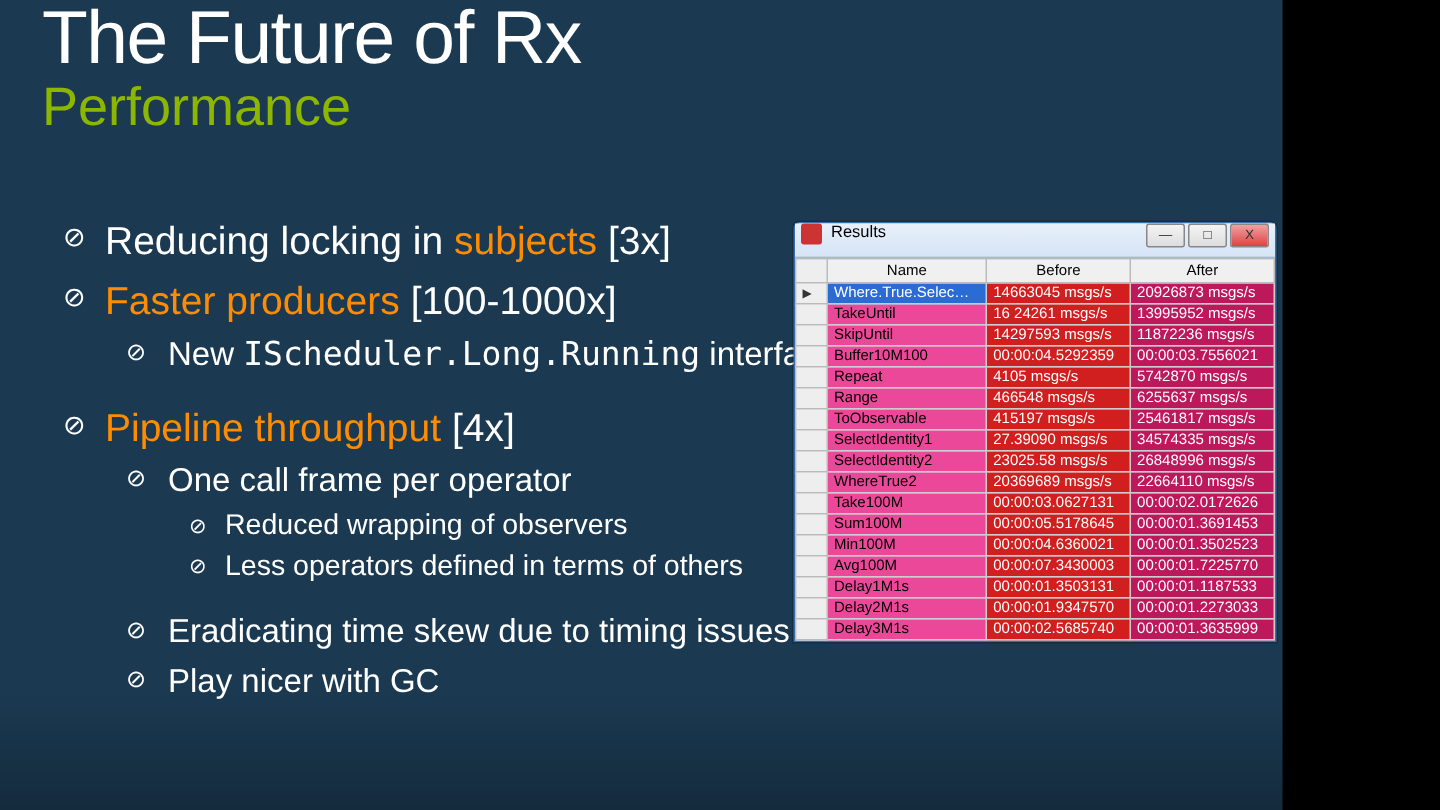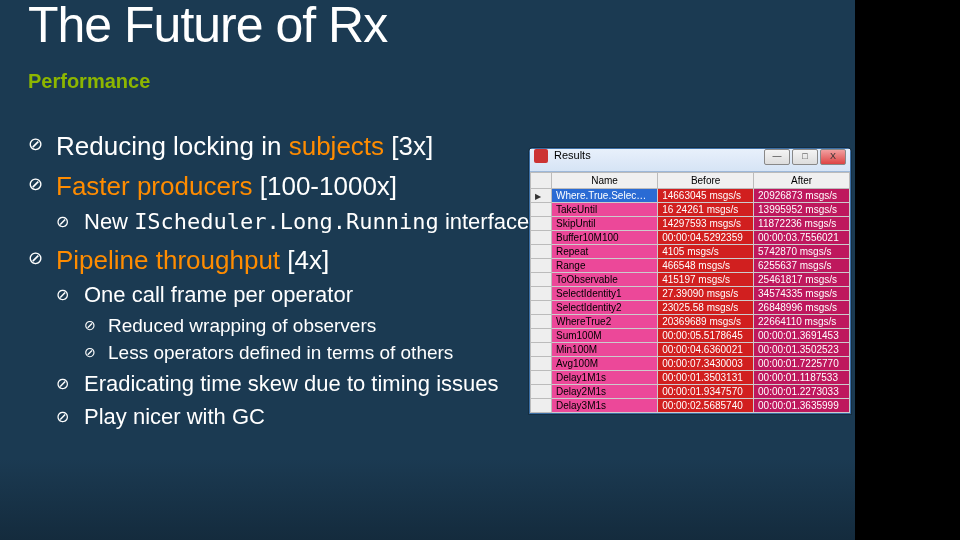--- a/index.html
+++ b/index.html
@@ -1,20 +1,20 @@
 <!DOCTYPE html>
 <html><head>
 <meta charset="utf-8">
 <style>
   html,body{margin:0;padding:0;width:960px;height:540px;background:#000;overflow:hidden;font-family:"Segoe UI","Segoe UI Light",Arial,sans-serif;color:#fff}
   .slide{position:relative;width:855px;height:540px;background:linear-gradient(#1b3a52 0%,#1b3a52 85%,#142b3d 100%);}
   .title{position:absolute;left:28px;top:-4px;font-size:50px;font-weight:300;color:#fff;letter-spacing:-1px}
-  .subtitle{position:absolute;left:28px;top:70px;font-size:20px;font-weight:700;color:#8db600}
+  .subtitle{position:absolute;left:28px;top:50px;font-size:36px;font-weight:400;color:#8db600}
   .content{position:absolute;left:28px;top:128px;width:600px}
-  ul{list-style:none;margin:0;padding:0}
+  ul{list-style:none;margin:14px;padding:0}
   .lvl1>li{font-size:26px;line-height:1.4;color:#fff;font-weight:300;padding-left:28px;position:relative;margin-bottom:4px}
   .lvl1>li::before{content:"⊘";color:#fff;position:absolute;left:0;top:4px;font-size:18px}
   .lvl2{margin-top:2px}
   .lvl2>li{font-size:22px;color:#fff;font-weight:300;padding-left:28px;position:relative;margin-bottom:2px}
   .lvl2>li::before{content:"⊘";color:#fff;position:absolute;left:0;top:4px;font-size:16px}
   .lvl3{margin-top:2px}
   .lvl3>li{font-size:19px;color:#fff;font-weight:400;padding-left:24px;position:relative;margin-bottom:1px}
   .lvl3>li::before{content:"⊘";color:#fff;position:absolute;left:0;top:3px;font-size:14px}
   .code{font-family:Consolas,monospace}
   .org{color:#ff8c00}
@@ -150,20 +150,26 @@
               <td class="after">26848996 msgs/s</td>
             </tr>
             <tr>
               <td class="rowhead"></td>
               <td class="name">WhereTrue2</td>
               <td class="before">20369689 msgs/s</td>
               <td class="after">22664110 msgs/s</td>
             </tr>
             <tr>
               <td class="rowhead"></td>
+              <td class="name">Take100M</td>
+              <td class="before">00:00:03.0627131</td>
+              <td class="after">00:00:02.0172626</td>
+            </tr>
+            <tr>
+              <td class="rowhead"></td>
               <td class="name">Sum100M</td>
               <td class="before">00:00:05.5178645</td>
               <td class="after">00:00:01.3691453</td>
             </tr>
             <tr>
               <td class="rowhead"></td>
               <td class="name">Min100M</td>
               <td class="before">00:00:04.6360021</td>
               <td class="after">00:00:01.3502523</td>
             </tr>

